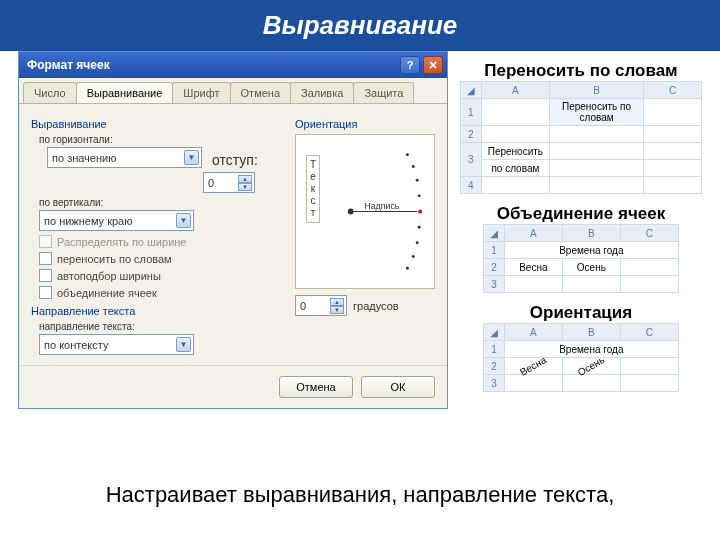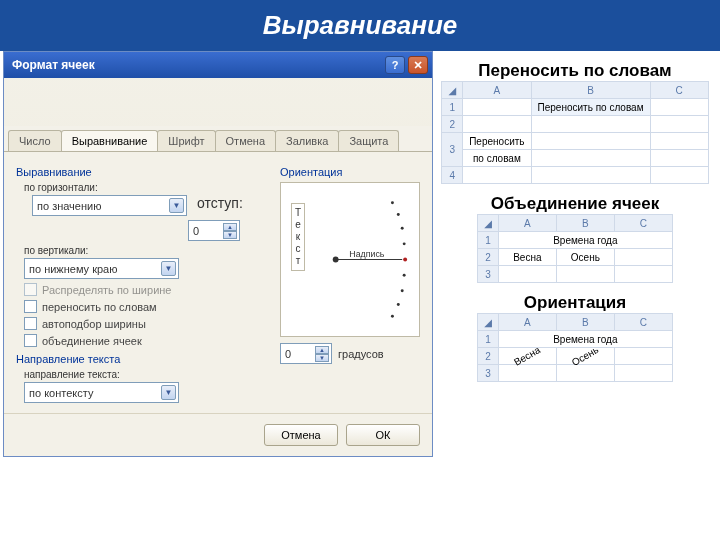--- a/index.html
+++ b/index.html
@@ -1,35 +1,35 @@
 <!DOCTYPE html>
 <html><head>
 <meta charset="utf-8">
 <style>
   * { box-sizing: border-box; margin: 0; padding: 0; }
   body { width: 720px; height: 540px; font-family: Tahoma, Arial, sans-serif; background: #fff; position: relative; }
   .title-bar { background: #1b4f9c; color: #fff; font-style: italic; font-weight: bold; font-size: 26px; text-align: center; padding: 10px 0; font-family: Arial, sans-serif; }
-  .main-area { display: flex; padding: 0 3px; }
+  .main-area { display: flex; gap: 12px; padding: 0 18px; }
   
   .dialog { width: 430px; background: linear-gradient(#f3f1e8,#ece8d9); border: 1px solid #6c8cc4; font-size: 11px; color: #333; }
   .dlg-title { background: linear-gradient(#3a6dd0,#1f4fa8); color: #fff; height: 26px; display:flex; align-items:center; justify-content:space-between; padding:0 4px 0 8px; font-size: 12px; font-weight: bold; }
   .dlg-title-right { display:flex; gap:3px; }
   .title-btn { width: 20px; height: 18px; background: linear-gradient(#d87a54,#c9542a); border:1px solid #8a3a1e; border-radius:3px; color:#fff; font-size:11px; display:flex;align-items:center;justify-content:center; }
   .title-btn.help { background: linear-gradient(#5f8fe0,#3a6dd0); border-color:#2a4a8a; }
-  .tabs { display:flex; background:#f3f1e9; padding: 4px 4px 0 4px; gap:0; border-bottom:1px solid #b8b4a0;margin-top:48px; }
+  .tabs { display:flex; background:#f3f1e9; padding: 4px 4px 0 4px; gap:0; border-bottom:1px solid #b8b4a0; }
   .tab { padding: 4px 10px; font-size: 11px; border:1px solid #b8b4a0; border-bottom:none; background:#ece8da; margin-right:-1px; border-radius:3px 3px 0 0; color:#555; }
   .tab.active { background:#f9f7f0; position:relative; z-index:2; color:#000; }
   .dlg-body { padding: 8px 12px 10px 12px; background:#f3f1e8; display:flex; gap:12px; }
   .dlg-left { flex:1; }
   .dlg-right { width: 140px; }
   .section-h { color:#003399; font-size:11px; margin: 6px 0 4px 0; }
   .row-lab { font-size:10px; margin: 4px 0 2px 8px; }
   .combo { height: 21px; width: 155px; background:#fff; border:1px solid #7f9db9; border-radius:0; display:flex; align-items:center; justify-content:space-between; padding: 0 2px 0 4px; font-size:11px; margin-left: 8px; }
   .combo .arr { width:15px; height:15px; background: linear-gradient(#e8eef9,#c3d5f0); border:1px solid #7f9db9; border-radius:2px; display:flex;align-items:center;justify-content:center; color:#3b5a99; font-size:8px; }
-  .indent-row { display:flex; gap:10px; align-items:flex-start; margin-left:8px; }
+  .indent-row { display:flex; gap:10px; align-items:flex-end; margin-left:8px; }
   .spin { width:52px; height:21px; background:#fff; border:1px solid #7f9db9; display:flex; align-items:center; justify-content:space-between; padding:0 2px 0 4px; font-size:11px;}
   .spin .spbtn { width:14px; display:flex; flex-direction:column; }
   .spin .sp { height:8px; background:linear-gradient(#e8eef9,#c3d5f0); border:1px solid #7f9db9; font-size:6px; display:flex;align-items:center;justify-content:center;color:#3b5a99; }
   .chk { display:flex; align-items:center; gap:5px; margin: 4px 0 0 8px; font-size:11px; color:#444; }
   .chk .box { width:13px; height:13px; background:#fff; border:1px solid #7f9db9; }
   .orientation-box { border:1px solid #bfbaa6; background:#fff; height: 155px; position:relative; margin-top:4px; }
   .vert-text { position:absolute; left:10px; top:20px; width:14px; text-align:center; font-size:10px; line-height:1.2; border:1px solid #bfbaa6; padding:3px 2px; }
   .arc-area { position:absolute; left:40px; top:8px; right:8px; bottom:8px; }
   .degree-row { display:flex; align-items:center; gap:6px; margin-top:6px; }
   .dlg-foot { padding: 10px 12px; text-align:right; display:flex; justify-content:flex-end; gap:8px; background:#f3f1e8; border-top:1px solid #d8d3c0; }
@@ -274,14 +274,14 @@
               <td></td>
             </tr>
       </tbody>
         </table>
     </div>
 
   </div>
 </div>
 
 <div class="footer-text">
-  <br>
+  <span>Настраивает выравнивания, направление текста,</span><br>
 </div>
 
 </body></html>

